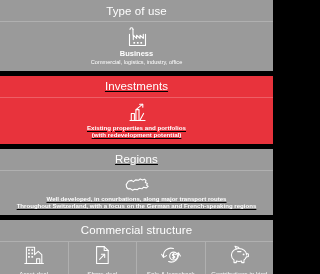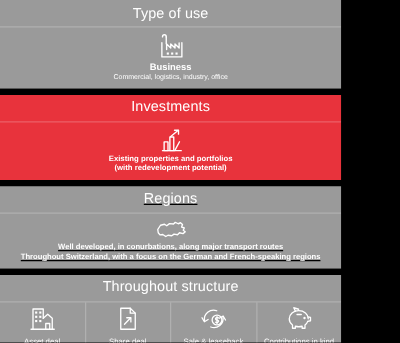--- a/index.html
+++ b/index.html
@@ -24,20 +24,21 @@
 
   
   .section {
     background: #9a9a9a;
     display: flex;
     flex-direction: column;
     box-sizing: border-box;
   }
   .section.red {
     background: #e8333c;
+    text-decoration: underline;
   }
   .gap {
     background: #000000;
     flex: 0 0 auto;
   }
 
   
   .sec-head {
     flex: 0 0 auto;
     height: 22px;
@@ -54,21 +55,21 @@
     letter-spacing: 0.1px;
     white-space: nowrap;
   }
 
   
   .sec-body {
     flex: 1 1 auto;
     display: flex;
     flex-direction: column;
     align-items: center;
-    justify-content: center;
+    justify-content: flex-end;
     box-sizing: border-box;
     padding: 3px 4px 5px;
   }
   .icon {
     display: block;
     line-height: 0;
   }
   .cap {
     text-align: center;
     color: #ffffff;
@@ -197,21 +198,21 @@
         <span class="sub wide">Well developed, in conurbations, along major transport routes</span>
         <span class="sub wide">Throughout Switzerland, with a focus on the German and French-speaking regions</span>
       </div>
     </div>
   </div>
 
   <div class="gap" style="flex:0 0 5px;"></div>
 
   <div class="section" style="flex:1 1 auto;">
     <div class="sec-head">
-      <span class="title">Throughout structure</span>
+      <span class="title">Commercial structure</span>
     </div>
     <div class="tx-grid">
 
       <div class="tx-cell">
         <span class="icon">
           <svg width="24" height="22" viewBox="0 0 24 22">
             <g fill="none" stroke="#ffffff" stroke-width="1.05" stroke-linejoin="round" stroke-linecap="round">
               <path d="M4.4 19.4 L4.4 3.2 L12.6 3.2 L12.6 10.6"></path>
               <path d="M12.6 10.6 L16.2 7.4 L19.8 10.6 L19.8 19.4"></path>
               <path d="M2.8 19.4 L21.4 19.4"></path>

